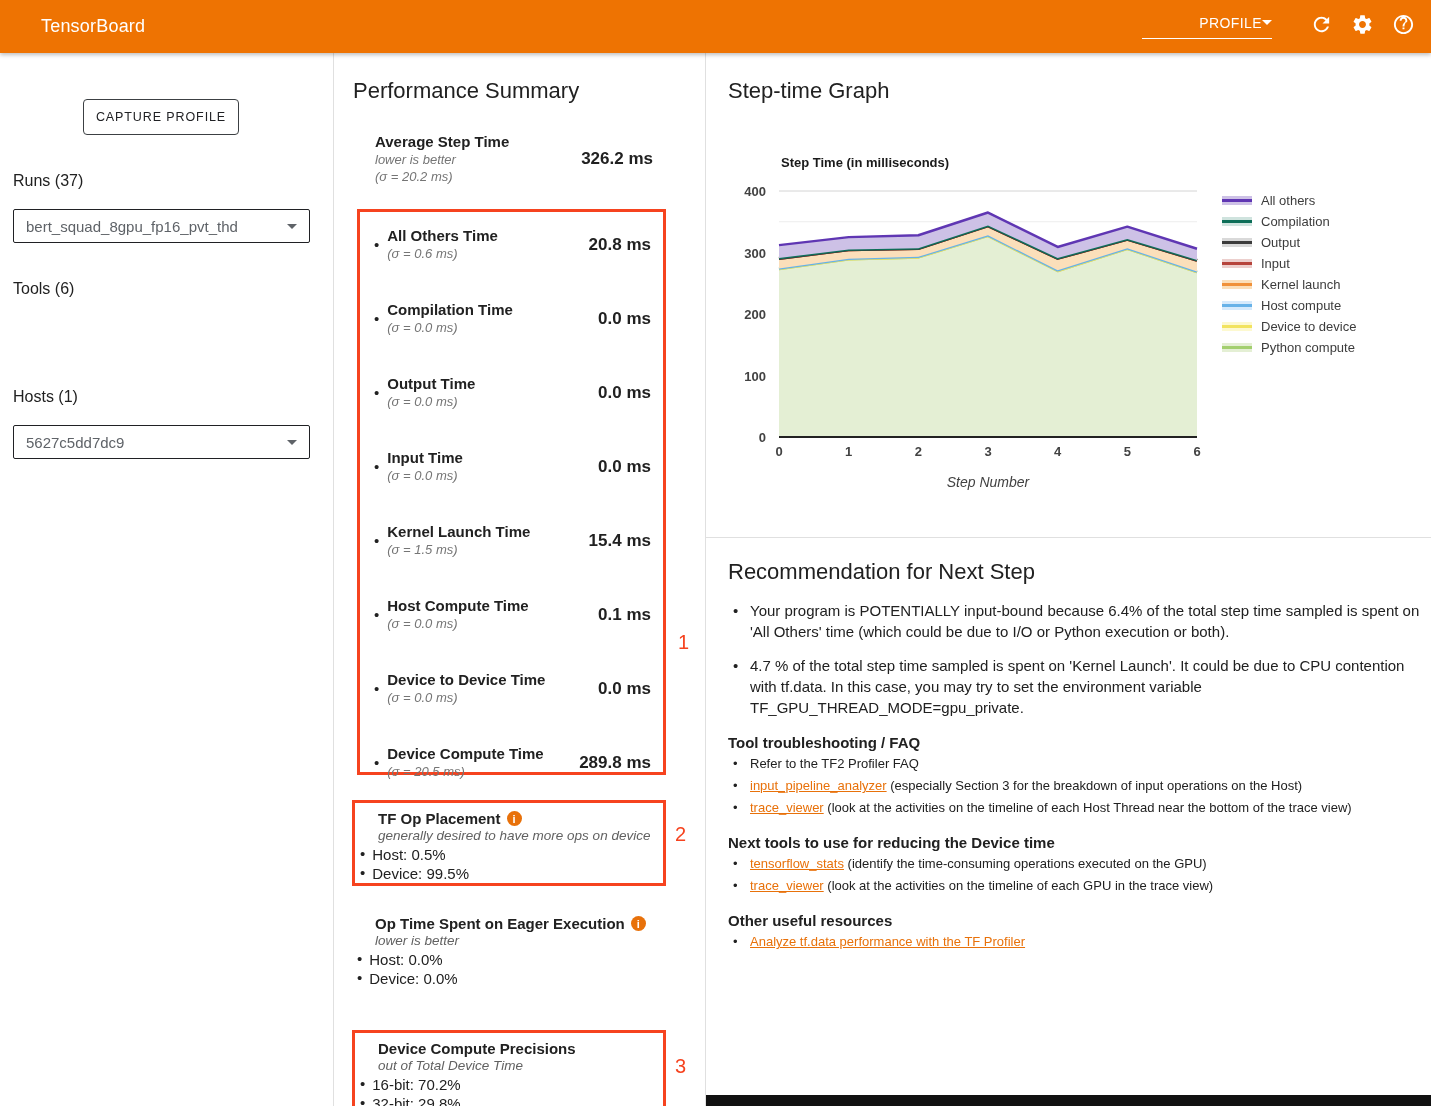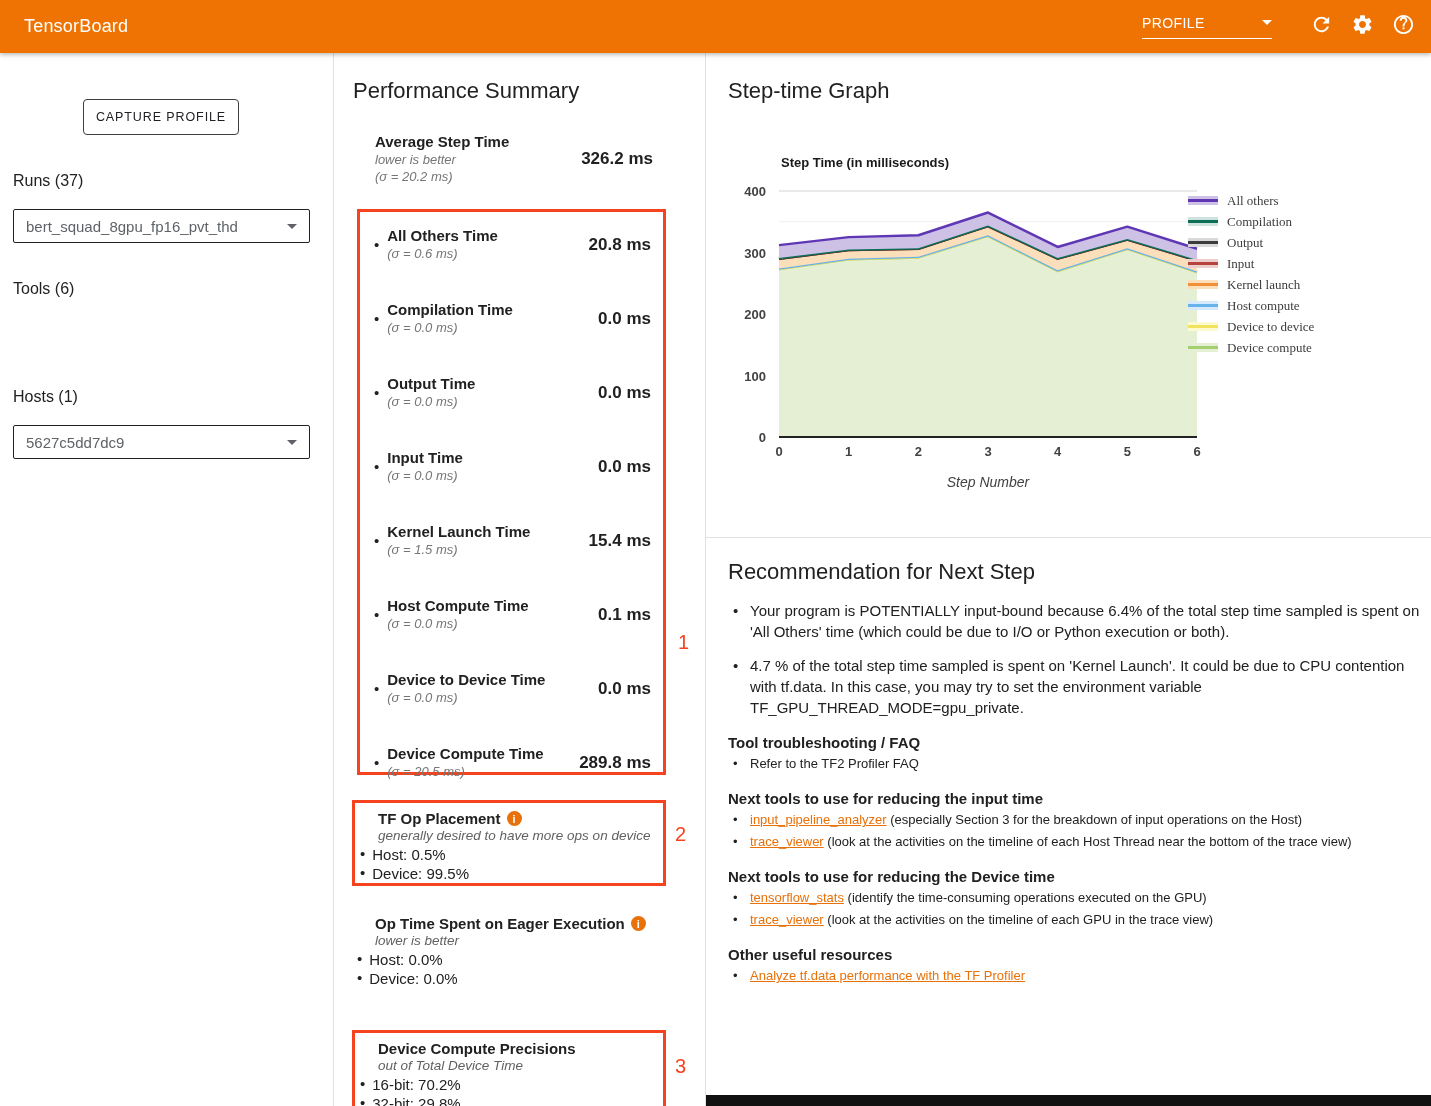--- a/index.html
+++ b/index.html
@@ -7,24 +7,24 @@
   .page {
     position:relative; width:1431px; height:1106px; overflow:hidden; background:#fff;
     font-family:"Liberation Sans","DejaVu Sans",sans-serif; color:var(--text-primary,#212121);
   }
   
   .header {
     position:absolute; left:0; top:0; width:1431px; height:53px;
     background:var(--header-bg,#ee7302); display:flex; align-items:center;
     padding:0 16px 0 24px; color:#fff; z-index:10; box-shadow:0 2px 4px rgba(0,0,0,.25);
   }
-  .hdr-title { font-size:18px; font-weight:500; letter-spacing:.2px; }
+  .hdr-title { font-size:18px; font-weight:500; letter-spacing:.2px;margin-left:17px; }
   .hdr-spacer { flex:1; }
   .profile-select {
-    width:130px; display:flex; align-items:center; justify-content:space-between;
+    width:130px; display:flex; align-items:center; justify-content:flex-end;
     border-bottom:1px solid #fff; padding-bottom:7px; margin-right:20px; cursor:pointer;
   }
   .profile-label { font-size:14px; font-weight:500; letter-spacing:.4px; }
   .caret-down-w { width:0; height:0; border-left:5px solid transparent; border-right:5px solid transparent; border-top:5px solid #fff; }
   .hdr-icon { width:24px; height:24px; margin-left:17px; cursor:pointer; display:flex; align-items:center; justify-content:center; }
   .hdr-icon svg { width:23px; height:23px; fill:#fff; }
   
   .sidebar { position:absolute; left:0; top:53px; width:333px; height:1053px; background:#fff;margin-top:24px; }
   .vdiv1 { position:absolute; left:333px; top:53px; width:1px; height:1053px; background:var(--divider,#e0e0e0); }
   .middle { position:absolute; left:334px; top:53px; width:371px; height:1053px; background:#fff; }
@@ -72,21 +72,21 @@
     color:#fff; font-size:11px; font-weight:700; align-items:center; justify-content:center; font-style:normal;
   }
   .eager-block { position:absolute; left:23px; top:862px; width:309px; }
   
   .right-title { position:absolute; left:22px; top:25px; }
   #chart-svg { position:absolute; left:0; top:84px; width:725px; height:400px; }
   #chart-svg text { font-family:inherit; }
   .ctitle { font-size:13px; font-weight:700; fill:#1a1a1a; }
   .ytick, .xtick { font-size:13px; font-weight:700; fill:#424242; }
   .xlabel { font-size:14px; font-style:italic; fill:#424242; }
-  .legend { position:absolute; left:482px; top:137px;font-family:Liberation Serif, serif; }
+  .legend { position:absolute; left:516px; top:137px; }
   .legend-item { display:flex; align-items:center; height:21px; }
   .legend-swatch { width:30px; height:9px; display:block; }
   .legend-line { display:block; height:3px; margin-top:3px; }
   .legend-label { font-size:13px; color:#3c3c3c; margin-left:9px; }
   .hdiv { position:absolute; left:0; top:484px; width:725px; height:1px; background:var(--divider,#e0e0e0); }
   .rec { position:absolute; left:22px; top:506px; width:692px; }
   .rec-title { margin-bottom:15px; }
   .rec-li { position:relative; padding-left:22px; font-size:15px; line-height:21px; color:#212121; margin-bottom:13px; list-style:none; }
   .rec-li::before { content:"•"; position:absolute; left:5px; }
   .rec-heading { font-size:15px; font-weight:700; color:#212121; margin:16px 0 3px 0; }
@@ -365,35 +365,34 @@
         <div class="legend-item">
           <span class="legend-swatch" style="background: rgb(253, 249, 208);">
             <span class="legend-line" style="background: rgb(242, 227, 95);"></span>
           </span>
           <span class="legend-label">Device to device</span>
         </div>
         <div class="legend-item">
           <span class="legend-swatch" style="background: rgb(228, 239, 212);">
             <span class="legend-line" style="background: rgb(163, 207, 111);"></span>
           </span>
-          <span class="legend-label">Device compute</span>
+          <span class="legend-label">Python compute</span>
         </div>
       </div>
 
     <div class="hdiv"></div>
 
     <div class="rec">
       <h2 class="section-title rec-title">Recommendation for Next Step</h2>
       <div class="rec-li">Your program is POTENTIALLY input-bound because 6.4% of the total step time sampled is spent on 'All Others' time (which could be due to I/O or Python execution or both).</div>
       <div class="rec-li">4.7 % of the total step time sampled is spent on 'Kernel Launch'. It could be due to CPU contention with tf.data. In this case, you may try to set the environment variable TF_GPU_THREAD_MODE=gpu_private.</div>
 
       <div class="rec-heading">Tool troubleshooting / FAQ</div>
       <div class="rec-item"><span>Refer to the TF2 Profiler FAQ</span><a class="rec-link"></a><span></span></div>
 
-      <div class="rec-heading">Next tools to use for reducing the input time</div>
       <div class="rec-item"><span></span><a class="rec-link">input_pipeline_analyzer</a><span> (especially Section 3 for the breakdown of input operations on the Host)</span></div>
       <div class="rec-item"><span></span><a class="rec-link">trace_viewer</a><span> (look at the activities on the timeline of each Host Thread near the bottom of the trace view)</span></div>
 
       <div class="rec-heading">Next tools to use for reducing the Device time</div>
       <div class="rec-item"><span></span><a class="rec-link">tensorflow_stats</a><span> (identify the time-consuming operations executed on the GPU)</span></div>
       <div class="rec-item"><span></span><a class="rec-link">trace_viewer</a><span> (look at the activities on the timeline of each GPU in the trace view)</span></div>
 
       <div class="rec-heading">Other useful resources</div>
       <div class="rec-item"><span></span><a class="rec-link">Analyze tf.data performance with the TF Profiler</a><span></span></div>
     </div>

